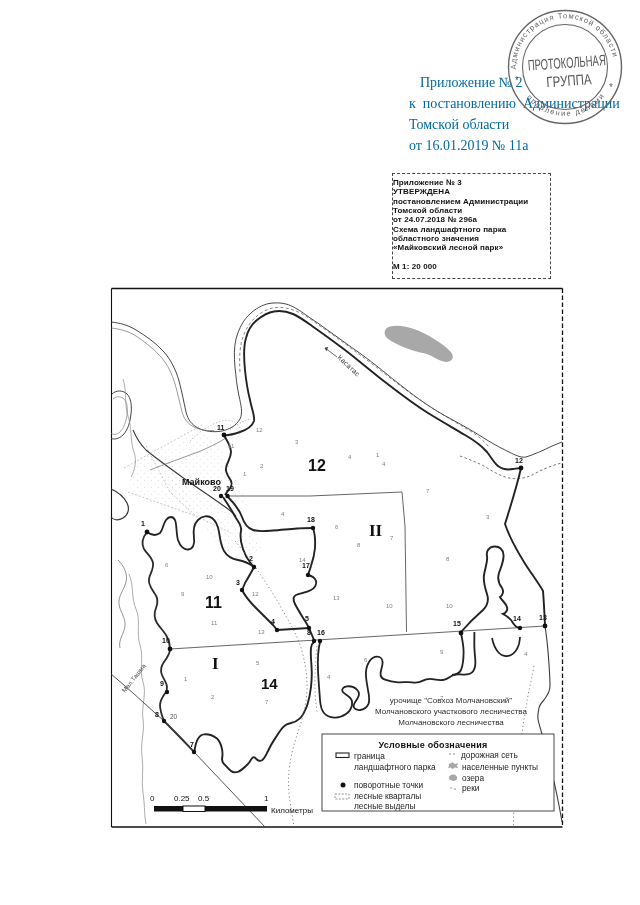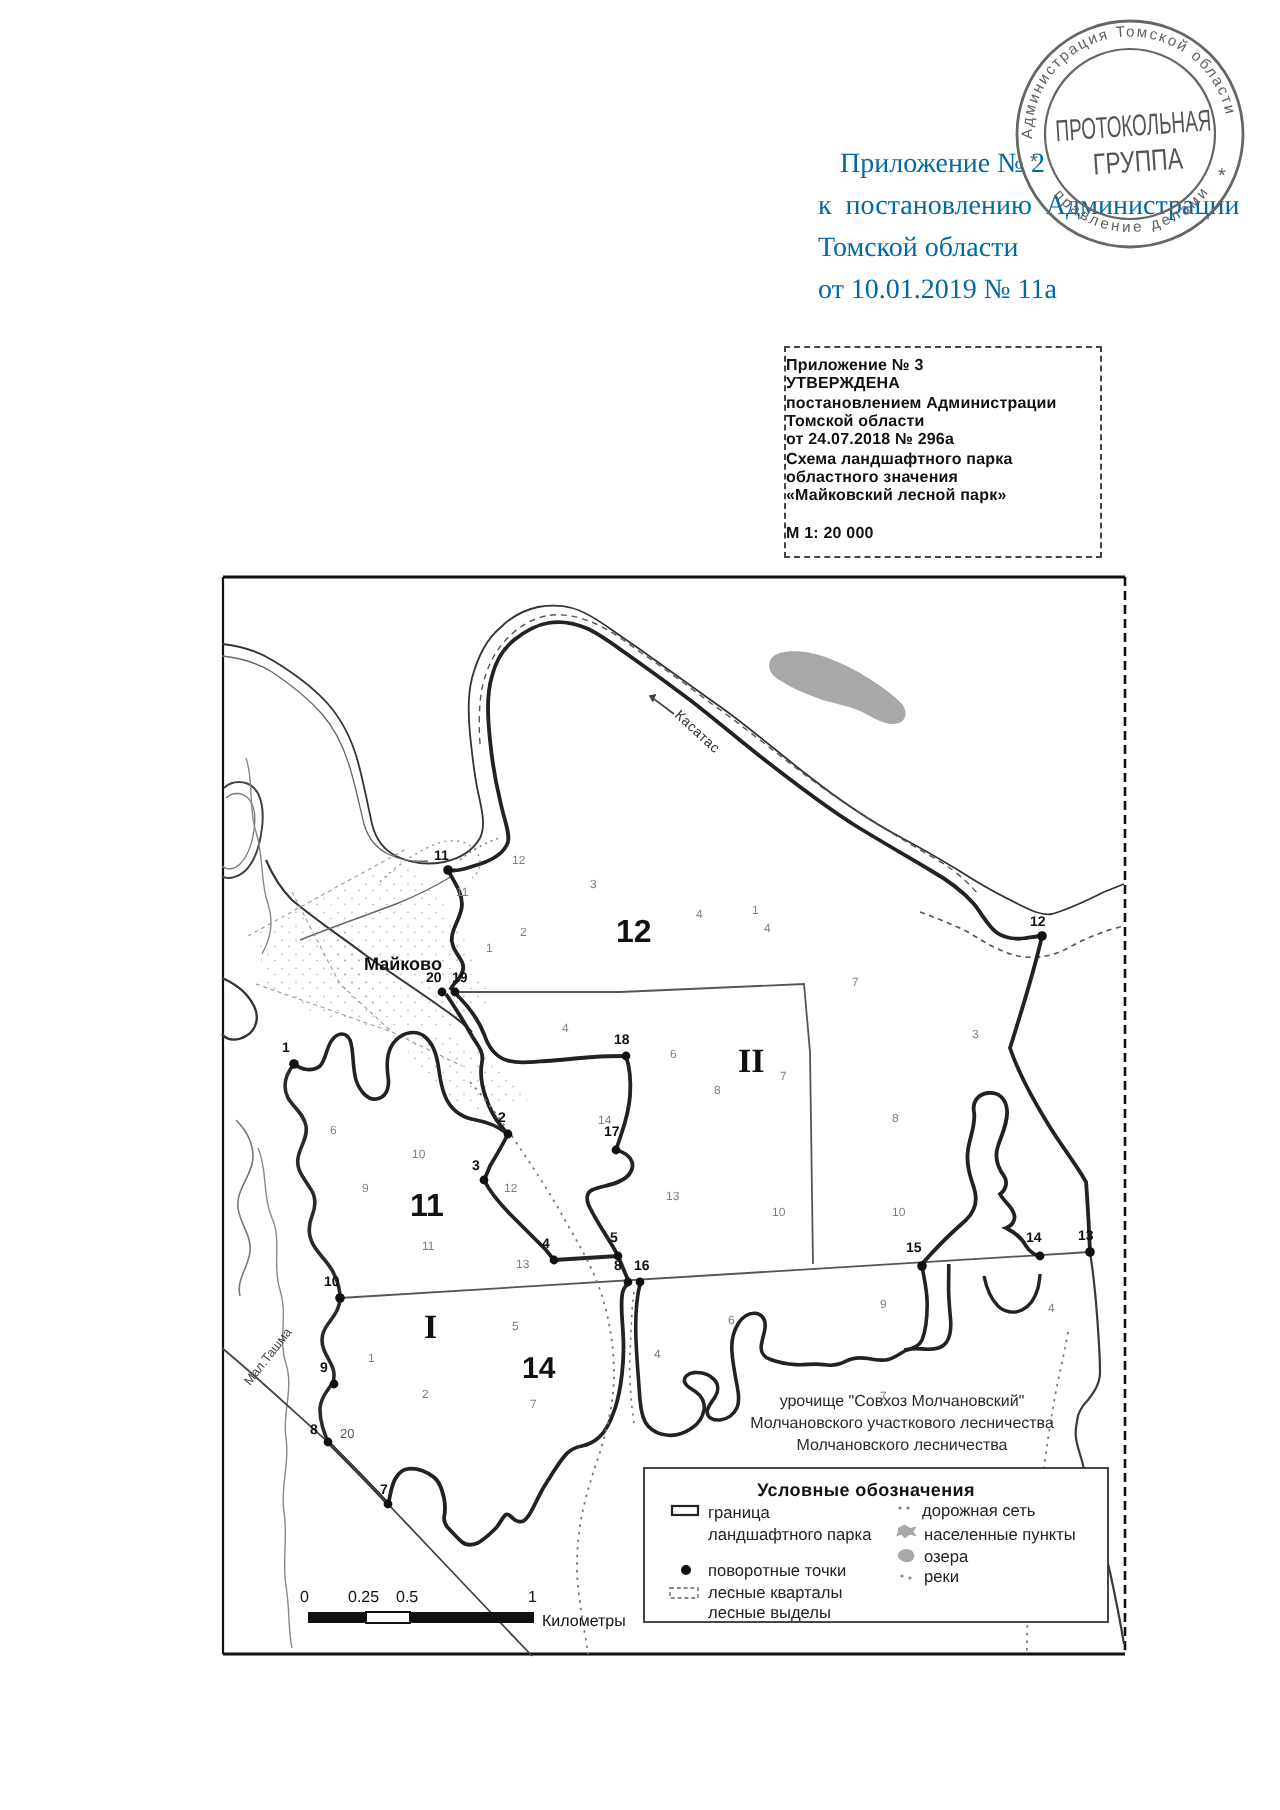--- a/index.html
+++ b/index.html
@@ -7,21 +7,21 @@
   #hdr{position:absolute;left:393px;top:72px;font-family:"Liberation Serif",serif;font-size:14px;color:#0369a1;line-height:21px;white-space:nowrap;margin-left:16px;}
   #tbox{position:absolute;left:392px;top:173px;width:159px;height:106px;border:1px dashed #444;font-size:8px;font-weight:bold;color:#111;line-height:9.35px;padding-top:4px;letter-spacing:0.1px;box-sizing:border-box;}
 </style>
 </head>
 <body>
 
 <div id="hdr">
 <div style="margin-left:11px">Приложение № 2</div>
 <div>к&nbsp; постановлению&nbsp; Администрации</div>
 <div>Томской области</div>
-<div>от 10.01.2019 № 11а</div>
+<div>от 16.01.2019 № 11а</div>
 </div>
 
 <div id="tbox">Приложение № 3<br>УТВЕРЖДЕНА<br>постановлением Администрации<br>Томской области<br>от 24.07.2018 № 296а<br>Схема ландшафтного парка<br>областного значения<br>«Майковский лесной парк»<br><br>М 1: 20 000</div>
 
 <svg id="map" width="640" height="905" viewBox="0 0 640 905" style="position:absolute;left:0;top:0" xmlns="http://www.w3.org/2000/svg">
 <defs>
 <pattern id="stip" width="7" height="7" patternUnits="userSpaceOnUse">
   <circle cx="1" cy="1.2" r="0.45" fill="#999"></circle>
   <circle cx="4.5" cy="4.2" r="0.45" fill="#999"></circle>
 </pattern>

